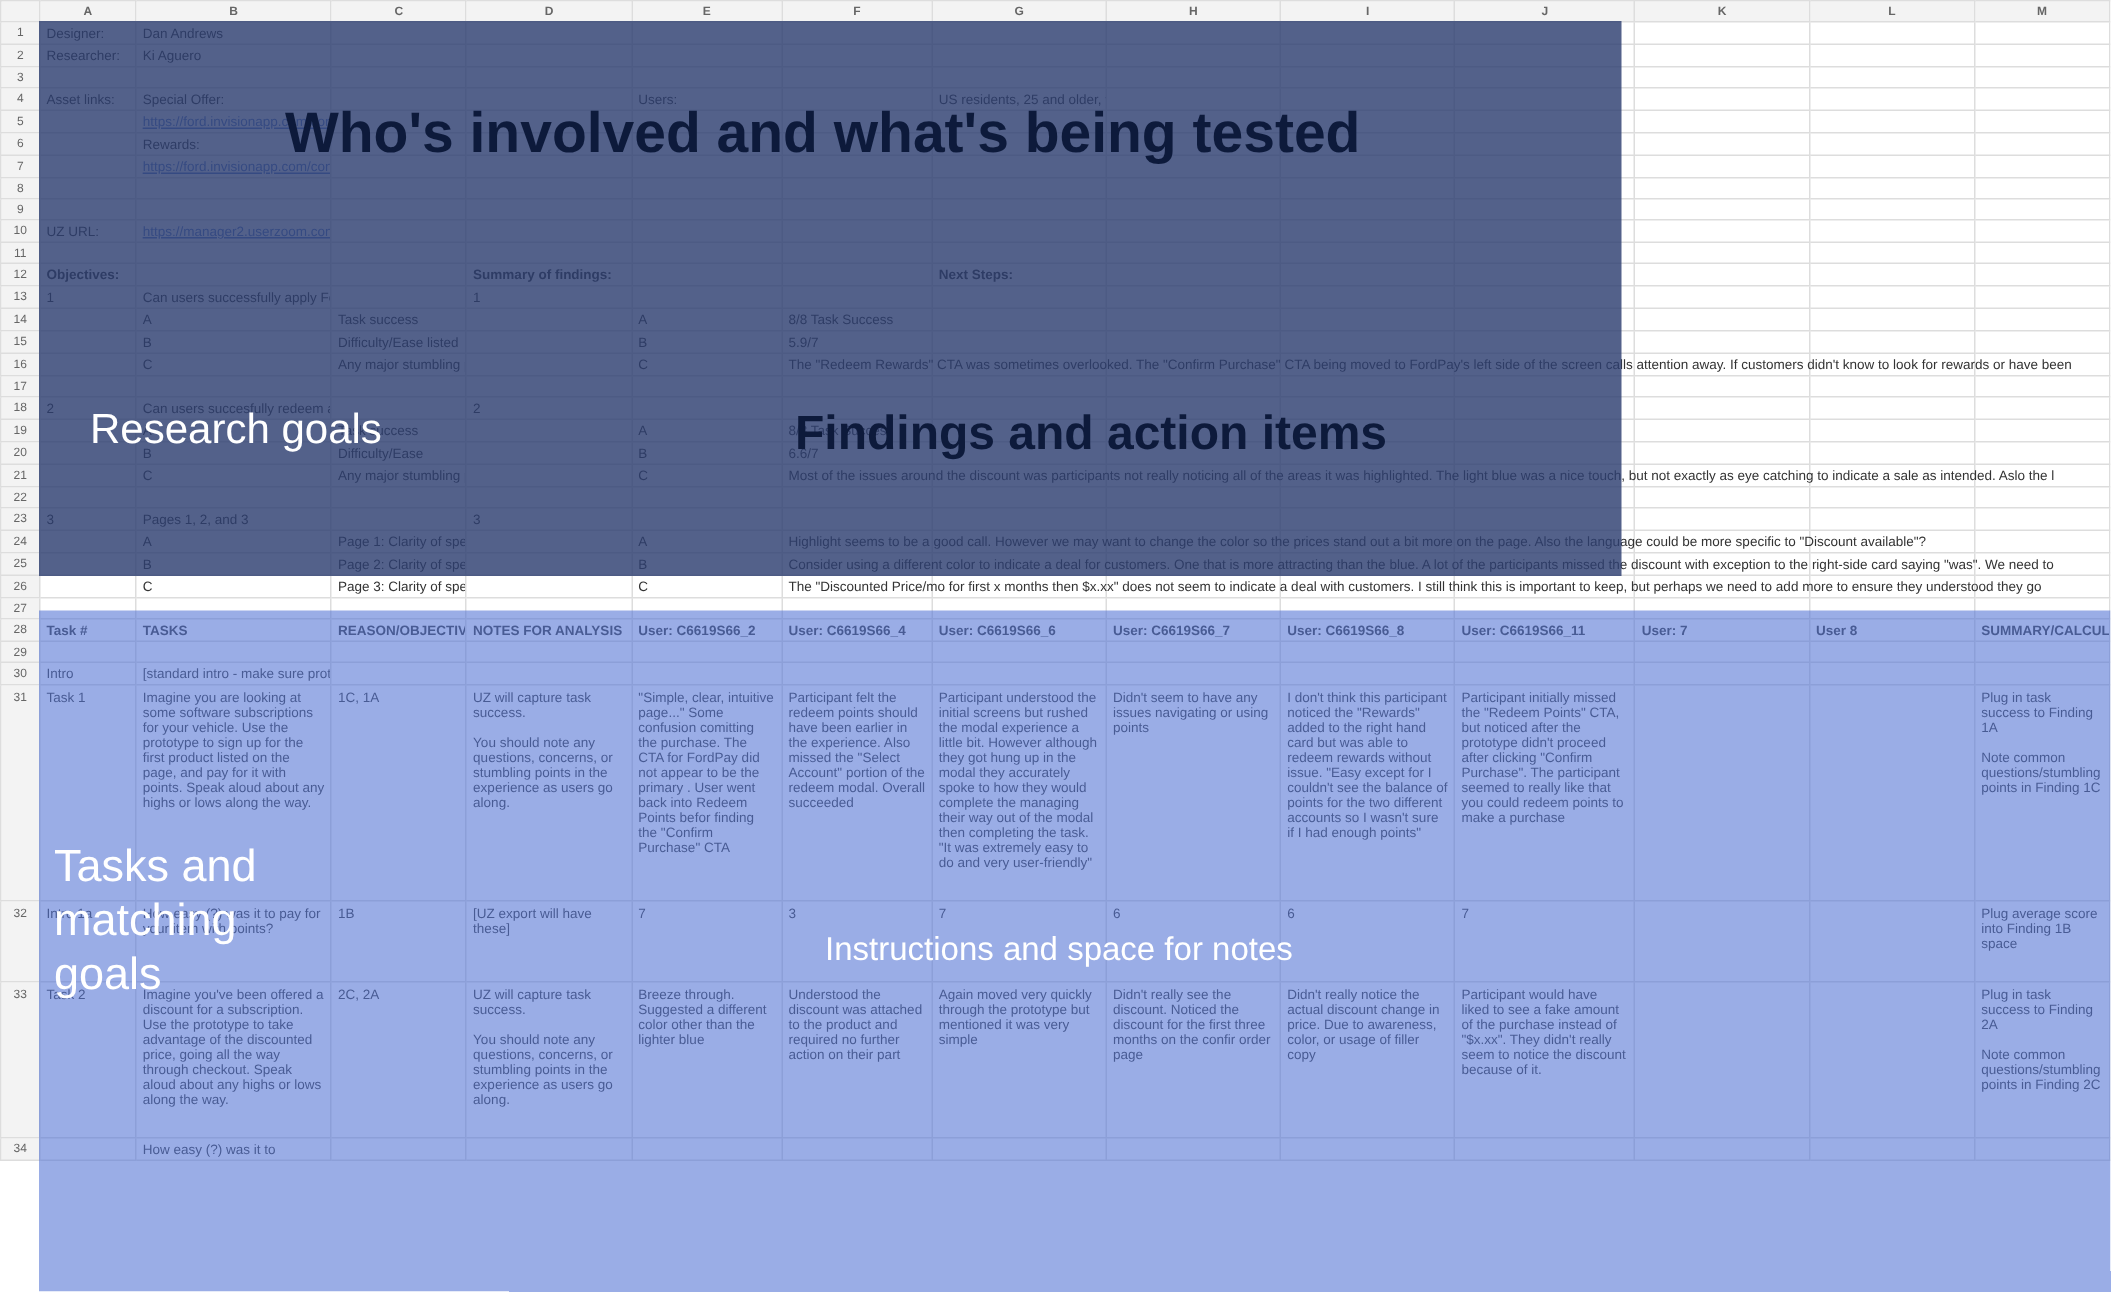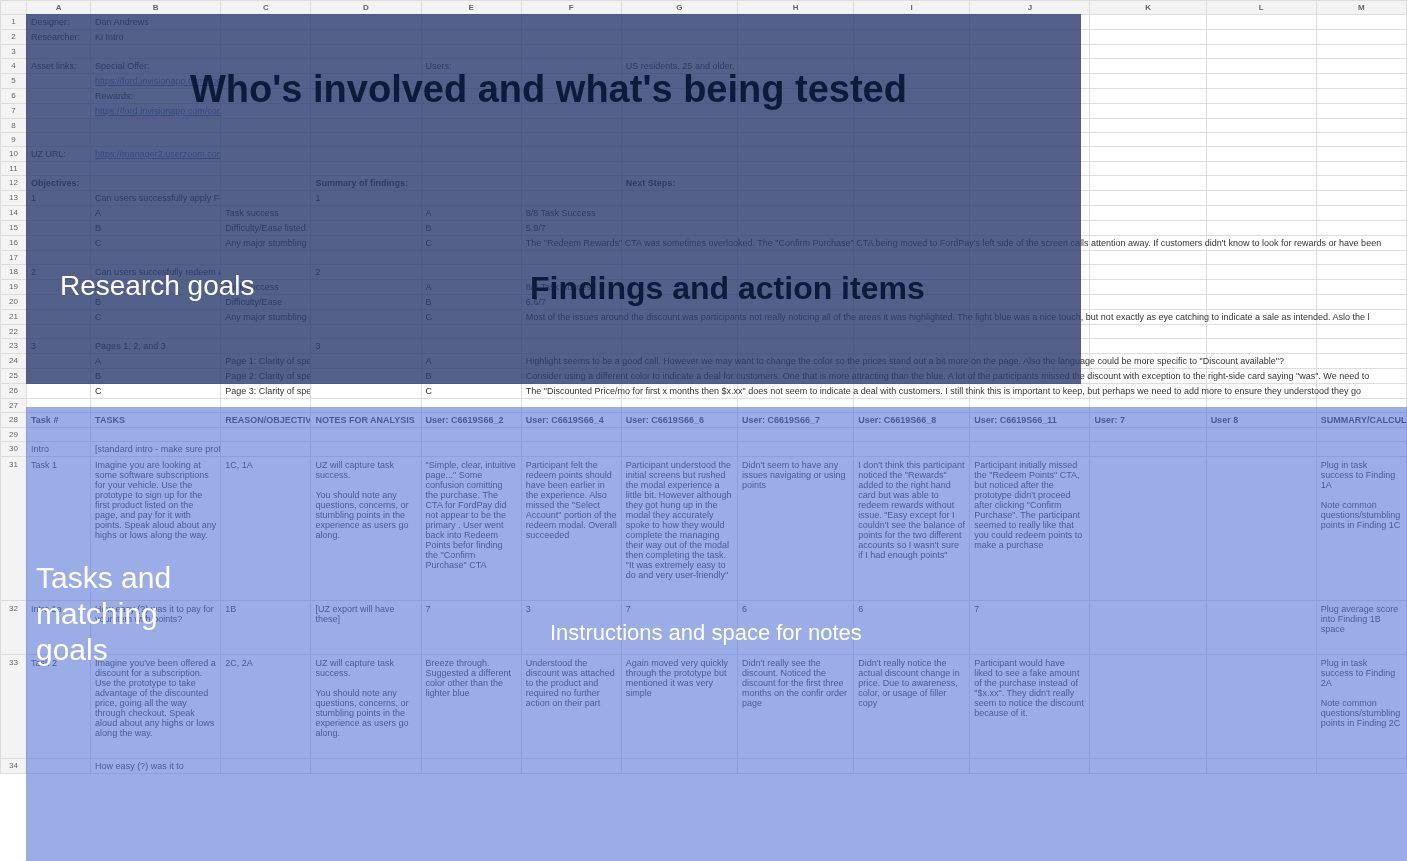--- a/index.html
+++ b/index.html
@@ -109,21 +109,21 @@
         <td></td>
         <td></td>
         <td></td>
         <td></td>
         <td></td>
         <td></td>
       </tr>
       <tr>
         <td class="rowhdr">2</td>
         <td>Researcher:</td>
-        <td>Ki Intro</td>
+        <td>Ki Aguero</td>
         <td></td>
         <td></td>
         <td></td>
         <td></td>
         <td></td>
         <td></td>
         <td></td>
         <td></td>
         <td></td>
         <td></td>

